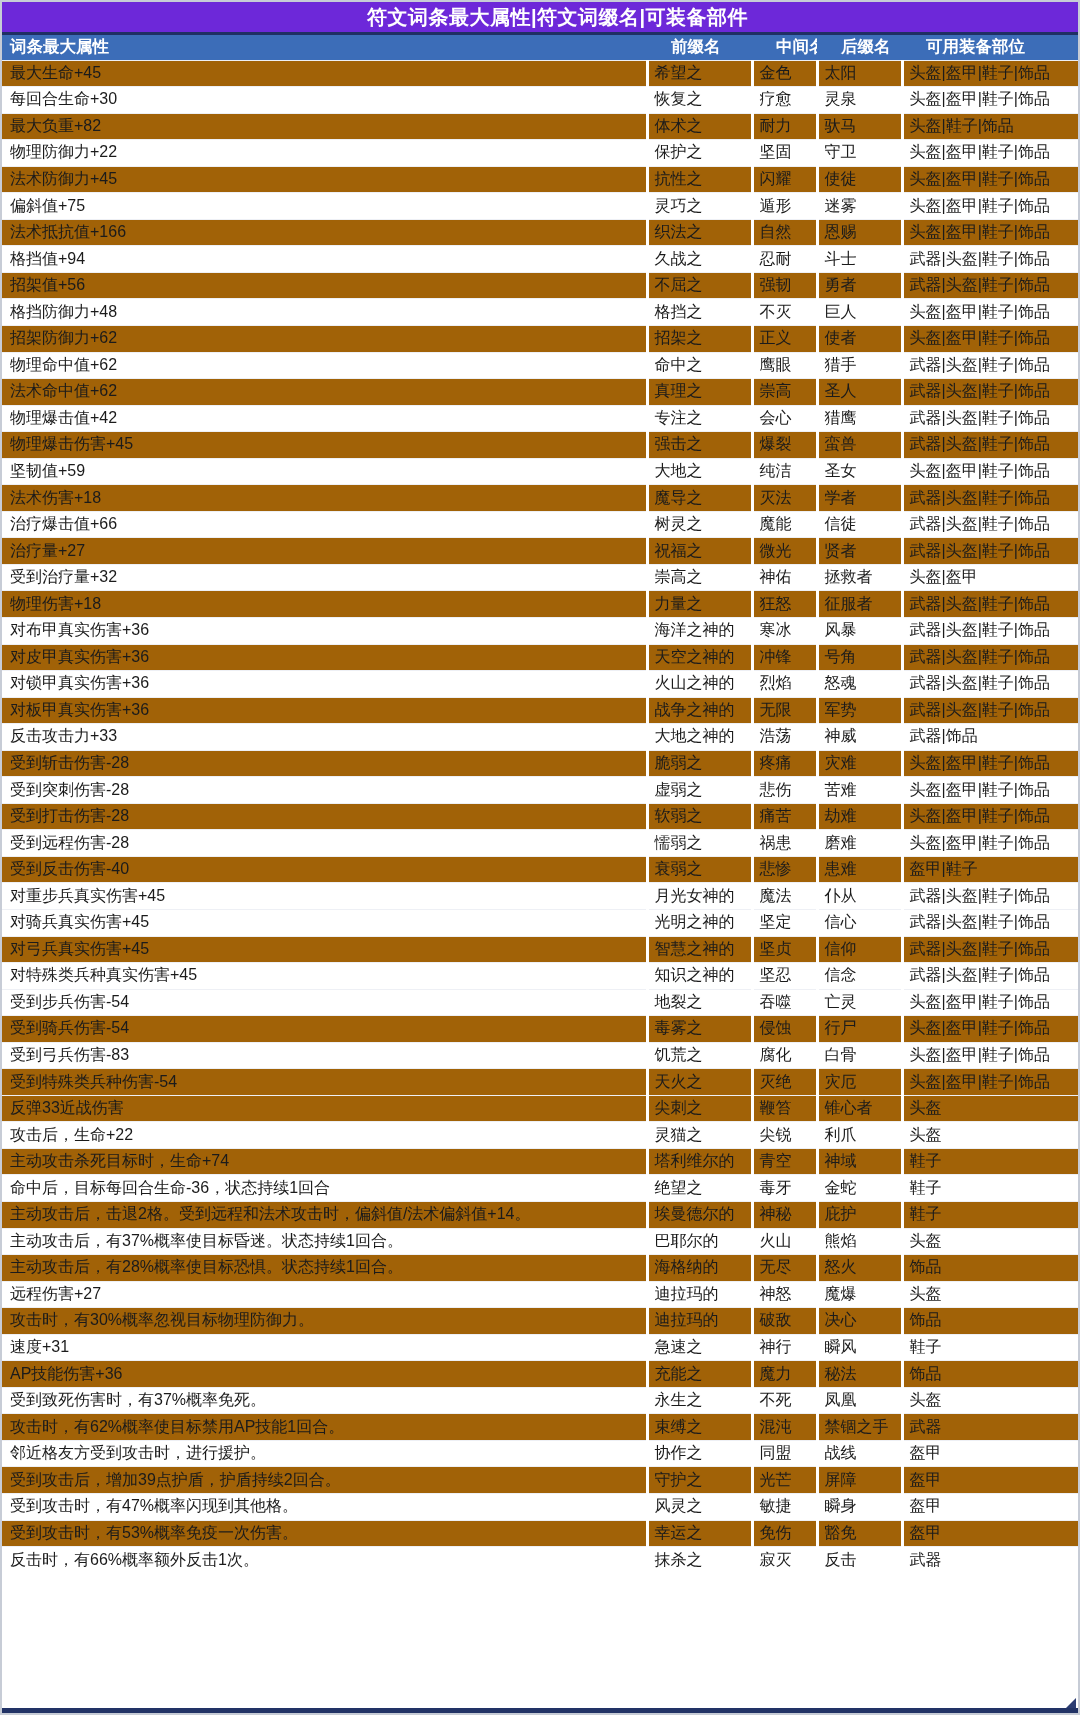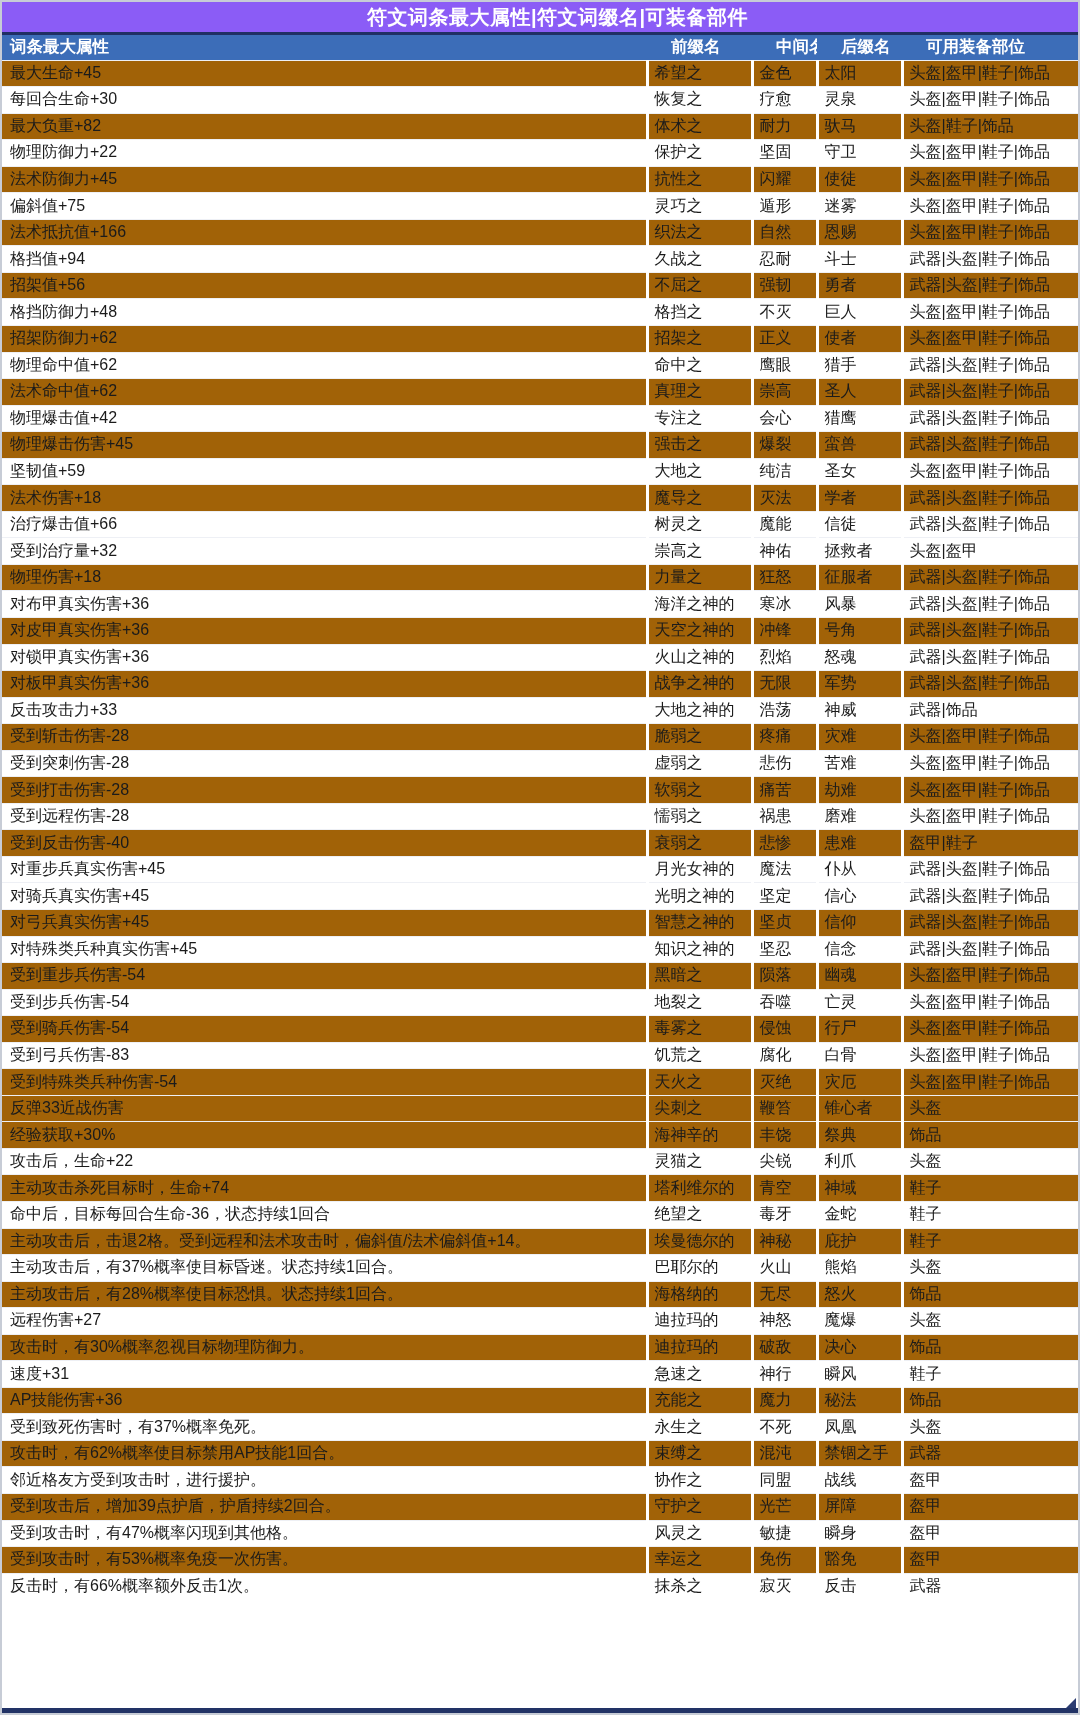--- a/index.html
+++ b/index.html
@@ -7,21 +7,21 @@
     width:1080px;height:1715px;
     box-sizing:border-box;
     border:2px solid #c7ccd6;
     font-family:"Liberation Sans","DejaVu Sans",sans-serif;
     position:relative;
     background:#ffffff;
     overflow:hidden;
   }
   .title-bar{
     height:30px;
-    background:#8b5cf6;
+    background:#6d28d9;
     color:#ffffff;
     font-size:20px;
     font-weight:bold;
     text-align:center;
     line-height:30px;
     border-bottom:3px solid #1f2f63;
     letter-spacing:.5px;
     padding-left:35px;
   }
   table{
@@ -218,20 +218,27 @@
           <td>学者</td>
           <td>武器|头盔|鞋子|饰品</td>
         </tr>
         <tr>
           <td>治疗爆击值+66</td>
           <td>树灵之</td>
           <td>魔能</td>
           <td>信徒</td>
           <td>武器|头盔|鞋子|饰品</td>
         </tr>
+        <tr class="stripe">
+          <td>治疗量+27</td>
+          <td>祝福之</td>
+          <td>微光</td>
+          <td>贤者</td>
+          <td>武器|头盔|鞋子|饰品</td>
+        </tr>
         <tr>
           <td>受到治疗量+32</td>
           <td>崇高之</td>
           <td>神佑</td>
           <td>拯救者</td>
           <td>头盔|盔甲</td>
         </tr>
         <tr class="stripe">
           <td>物理伤害+18</td>
           <td>力量之</td>
@@ -330,27 +337,20 @@
           <td>信仰</td>
           <td>武器|头盔|鞋子|饰品</td>
         </tr>
         <tr>
           <td>对特殊类兵种真实伤害+45</td>
           <td>知识之神的</td>
           <td>坚忍</td>
           <td>信念</td>
           <td>武器|头盔|鞋子|饰品</td>
         </tr>
-        <tr class="stripe">
-          <td>受到重步兵伤害-54</td>
-          <td>黑暗之</td>
-          <td>陨落</td>
-          <td>幽魂</td>
-          <td>头盔|盔甲|鞋子|饰品</td>
-        </tr>
         <tr>
           <td>受到步兵伤害-54</td>
           <td>地裂之</td>
           <td>吞噬</td>
           <td>亡灵</td>
           <td>头盔|盔甲|鞋子|饰品</td>
         </tr>
         <tr class="stripe">
           <td>受到骑兵伤害-54</td>
           <td>毒雾之</td>
@@ -371,27 +371,20 @@
           <td>灭绝</td>
           <td>灾厄</td>
           <td>头盔|盔甲|鞋子|饰品</td>
         </tr>
         <tr class="stripe">
           <td>反弹33近战伤害</td>
           <td>尖刺之</td>
           <td>鞭笞</td>
           <td>锥心者</td>
           <td>头盔</td>
-        </tr>
-        <tr class="stripe">
-          <td>经验获取+30%</td>
-          <td>海神辛的</td>
-          <td>丰饶</td>
-          <td>祭典</td>
-          <td>饰品</td>
         </tr>
         <tr>
           <td>攻击后，生命+22</td>
           <td>灵猫之</td>
           <td>尖锐</td>
           <td>利爪</td>
           <td>头盔</td>
         </tr>
         <tr class="stripe">
           <td>主动攻击杀死目标时，生命+74</td>

